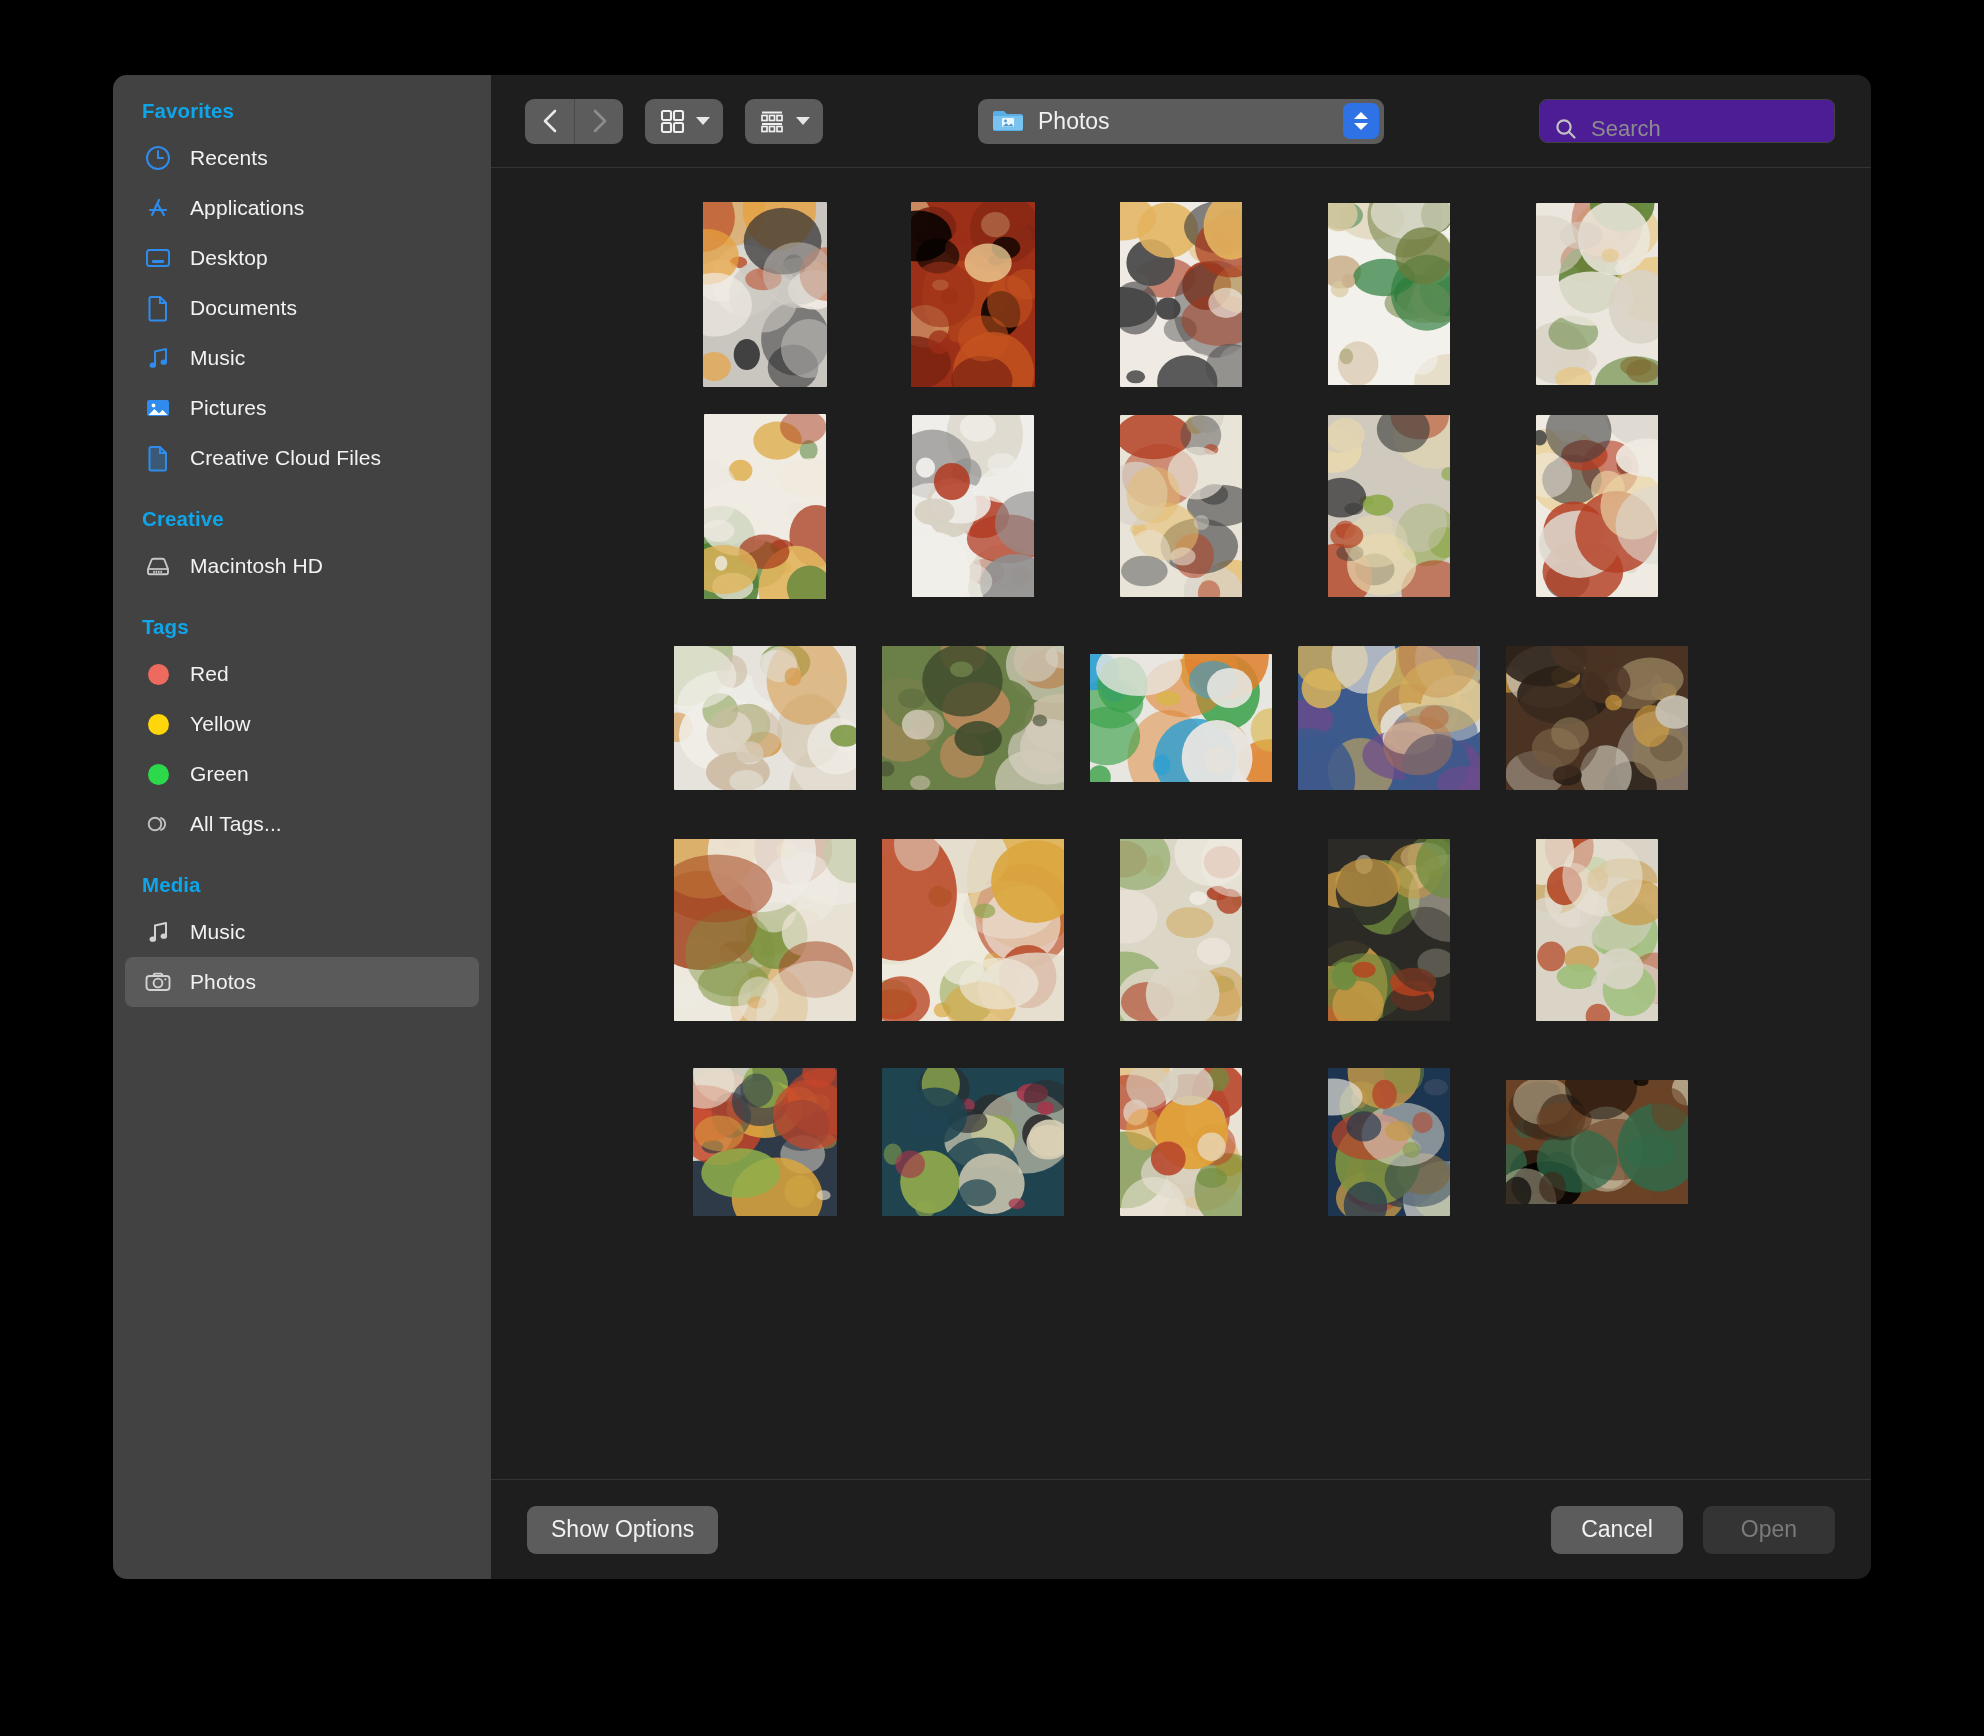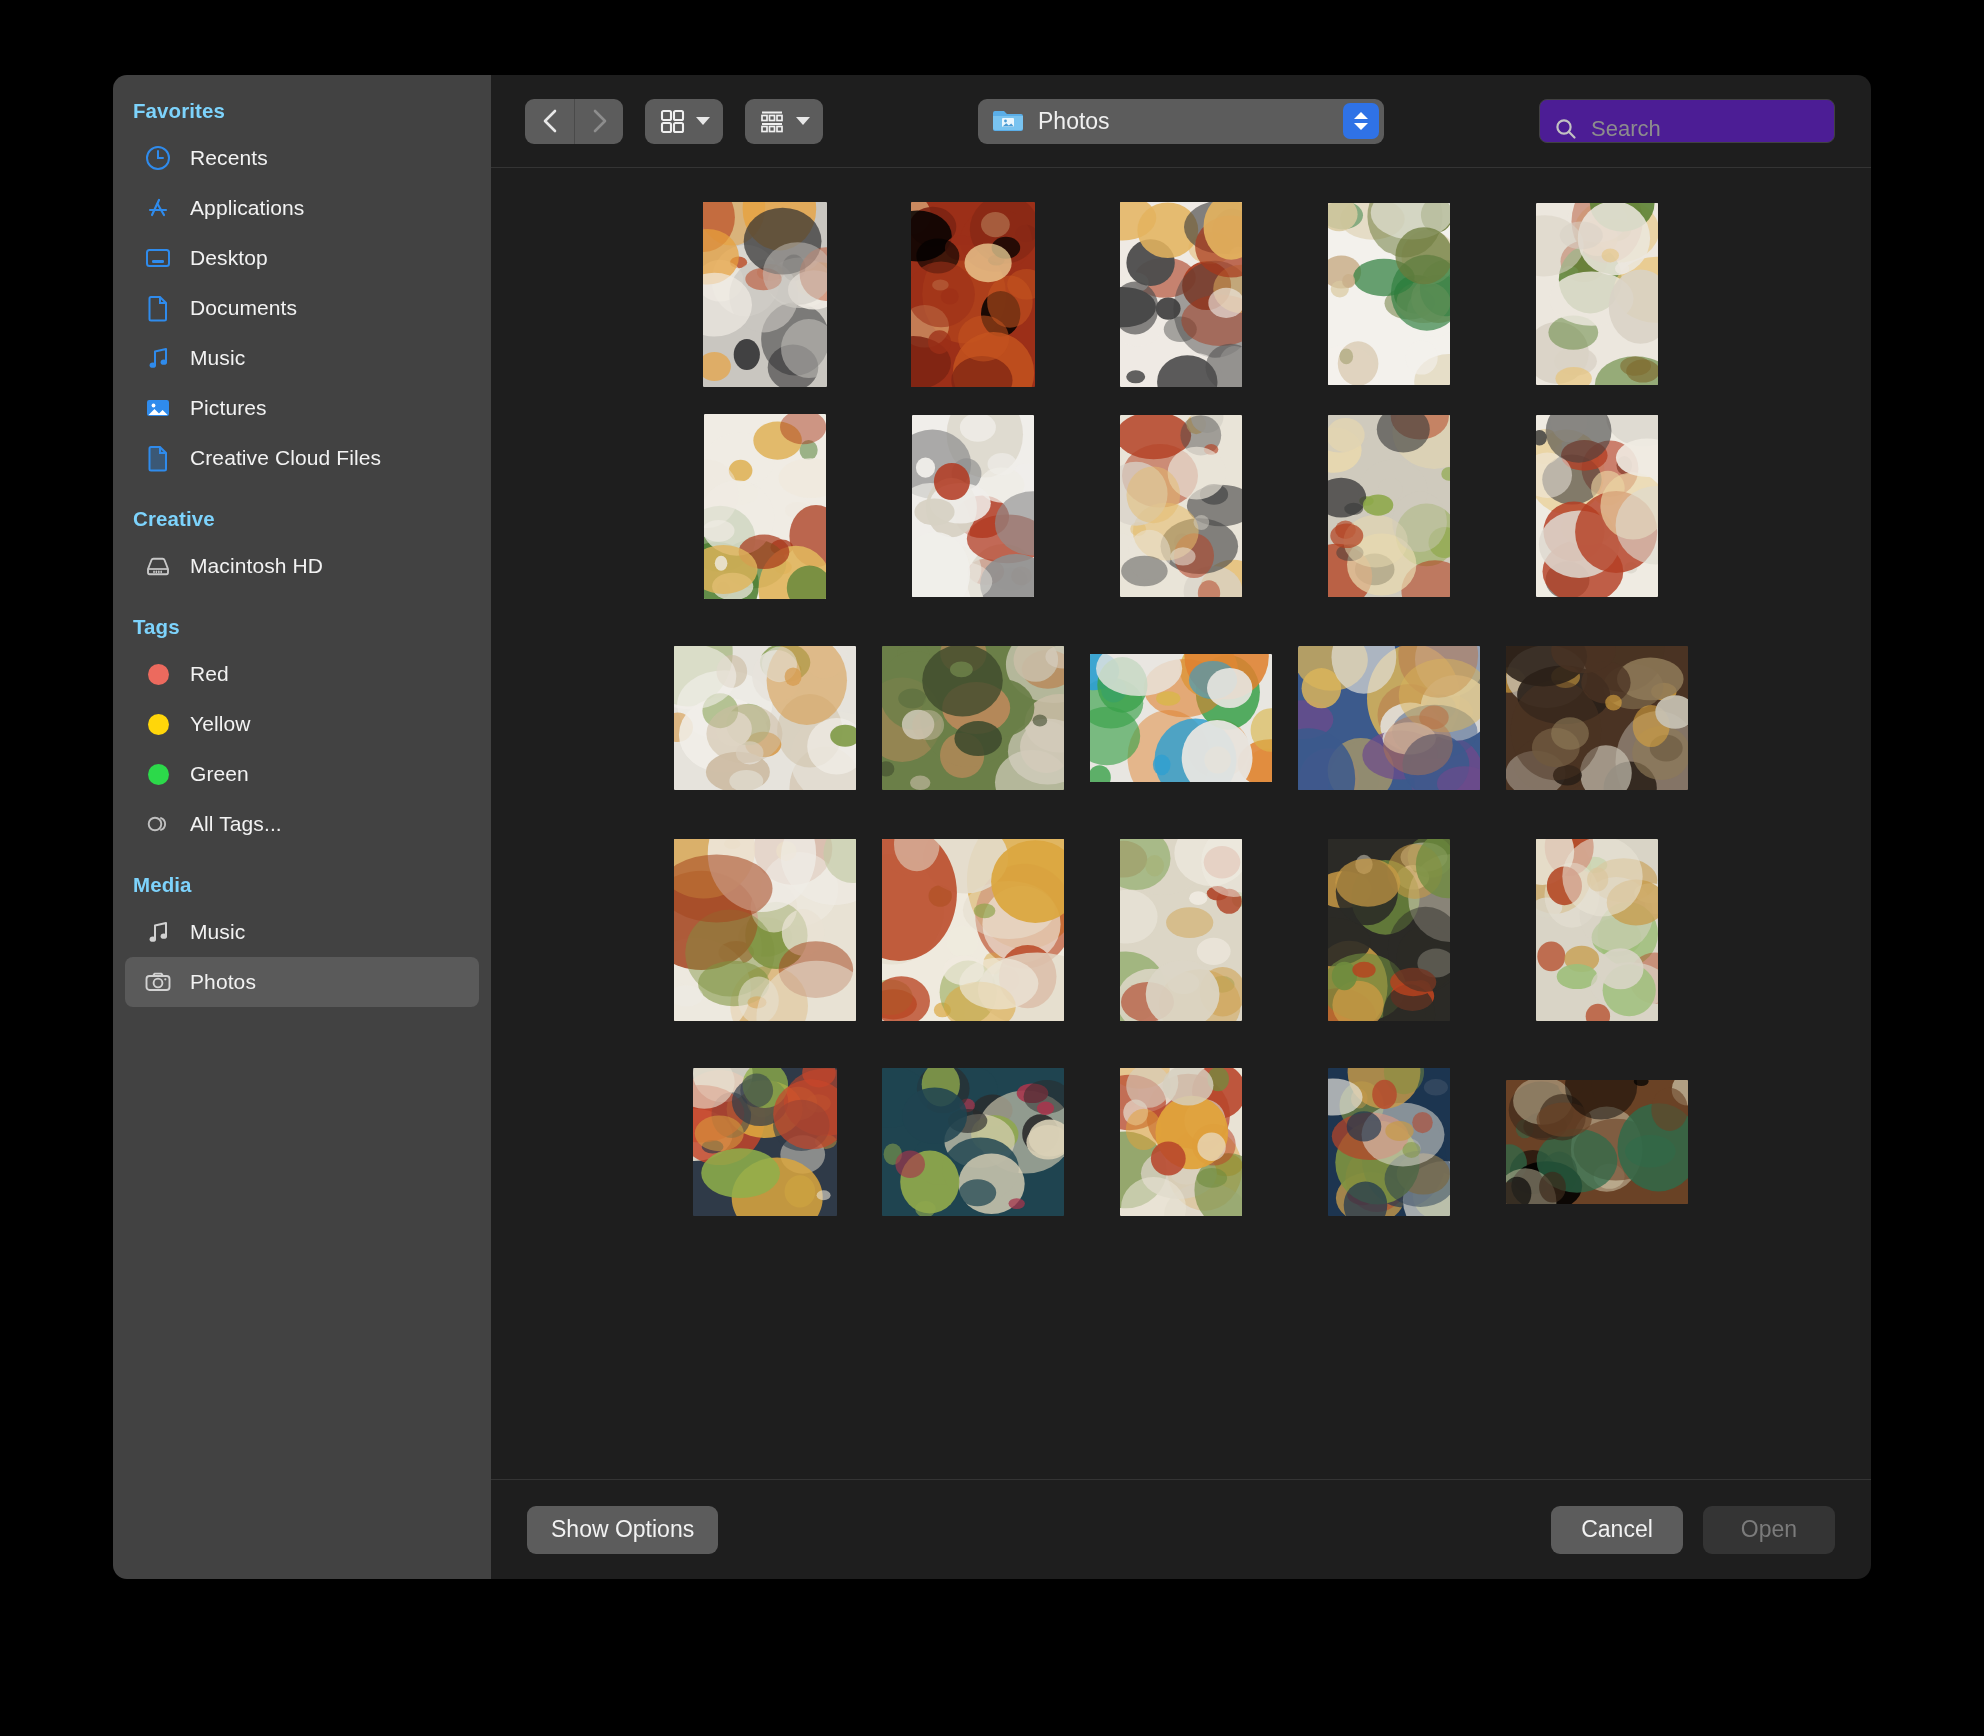--- a/index.html
+++ b/index.html
@@ -25,22 +25,22 @@
   #sidebar {
     width: 378px;
     background: #424242;
     padding-top: 24px;
     flex: 0 0 378px;
     position: relative;
   }
   .sb-header {
     font-size: 20.5px;
     font-weight: bold;
-    color: #7dd3fc;
-    padding: 0 0 10px 20px;
+    color: #0ea5e9;
+    padding: 0 0 10px 29px;
     letter-spacing: .1px;
   }
   .sb-group { margin-bottom: 24px; }
   .sb-item {
     display: flex;
     align-items: center;
     height: 50px;
     margin: 0 12px;
     padding-left: 18px;
     border-radius: 8px;

